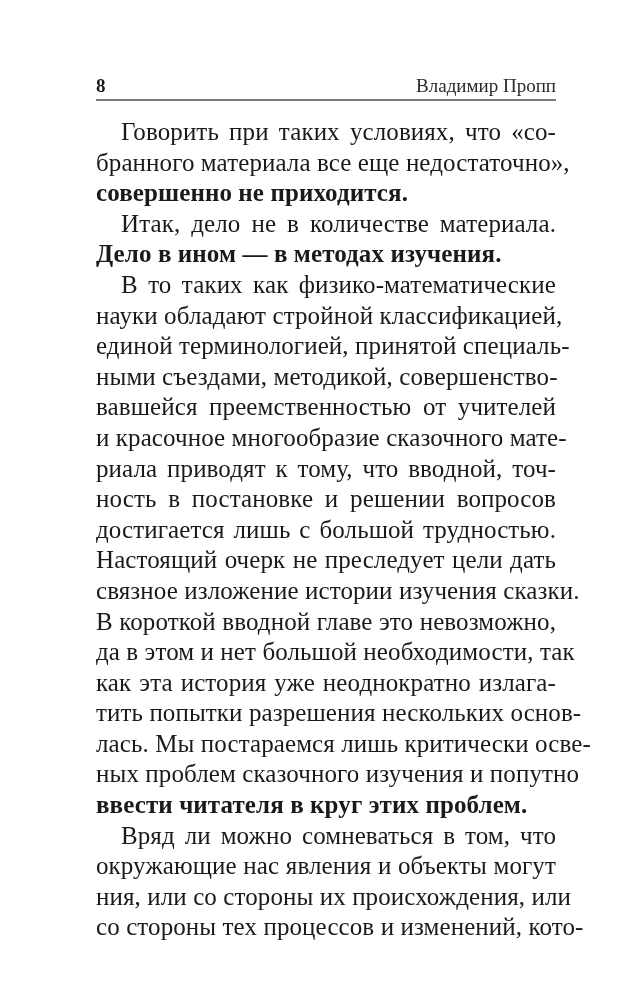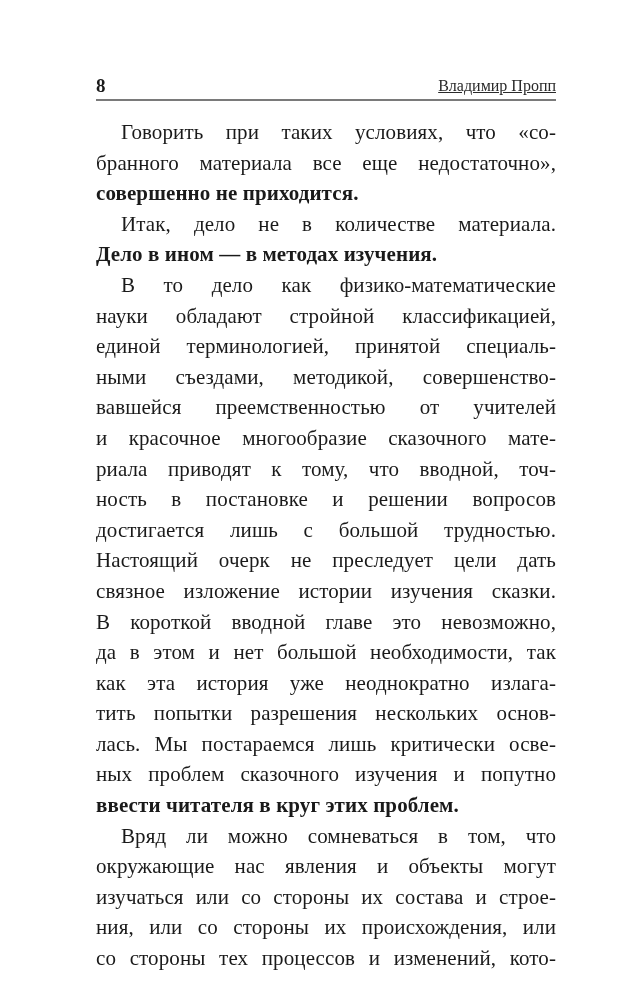--- a/index.html
+++ b/index.html
@@ -28,31 +28,30 @@
       height: 24px;
       padding-bottom: 3px;
       border-bottom: 2px solid #7a7a7a;
     }
     .folio {
       font-weight: bold;
       font-size: 19px;
       line-height: 20px;
     }
     .author {
-      font-size: 16px;
+      font-size: 19px;
       line-height: 20px;
       color: #2a2a2a;
-      text-decoration: underline;
     }
     .text {
       margin-top: 16px;
     }
     .line {
       display: block;
-      font-size: 21px;
+      font-size: 25px;
       line-height: 30.6px;
       height: 30.6px;
       white-space: nowrap;
       text-align: justify;
       text-align-last: justify;
       letter-spacing: 0.1px;
     }
     .line.indent {
       padding-left: 25px;
     }
@@ -72,38 +71,37 @@
 
   <div class="text">
 
     <span class="line indent">Говорить при таких условиях, что «со-</span>
     <span class="line">бранного материала все еще недостаточно»,</span>
     <span class="line last">совершенно не приходится.</span>
 
     <span class="line indent">Итак, дело не в количестве материала.</span>
     <span class="line last">Дело в ином — в методах изучения.</span>
 
-    <span class="line indent">В то дело как физико-математические</span>
+    <span class="line indent">В то таких как физико-математические</span>
     <span class="line">науки обладают стройной классификацией,</span>
     <span class="line">единой терминологией, принятой специаль-</span>
     <span class="line">ными съездами, методикой, совершенство-</span>
     <span class="line">вавшейся преемственностью от учителей</span>
     <span class="line">и красочное многообразие сказочного мате-</span>
     <span class="line">риала приводят к тому, что вводной, точ-</span>
     <span class="line">ность в постановке и решении вопросов</span>
     <span class="line">достигается лишь с большой трудностью.</span>
     <span class="line">Настоящий очерк не преследует цели дать</span>
     <span class="line">связное изложение истории изучения сказки.</span>
     <span class="line">В короткой вводной главе это невозможно,</span>
     <span class="line">да в этом и нет большой необходимости, так</span>
     <span class="line">как эта история уже неоднократно излага-</span>
     <span class="line">тить попытки разрешения нескольких основ-</span>
     <span class="line">лась. Мы постараемся лишь критически осве-</span>
     <span class="line">ных проблем сказочного изучения и попутно</span>
     <span class="line last">ввести читателя в круг этих проблем.</span>
 
     <span class="line indent">Вряд ли можно сомневаться в том, что</span>
     <span class="line">окружающие нас явления и объекты могут</span>
-    <span class="line">изучаться или со стороны их состава и строе-</span>
     <span class="line">ния, или со стороны их происхождения, или</span>
     <span class="line">со стороны тех процессов и изменений, кото-</span>
   </div>
 </div>
 
 </body></html>

